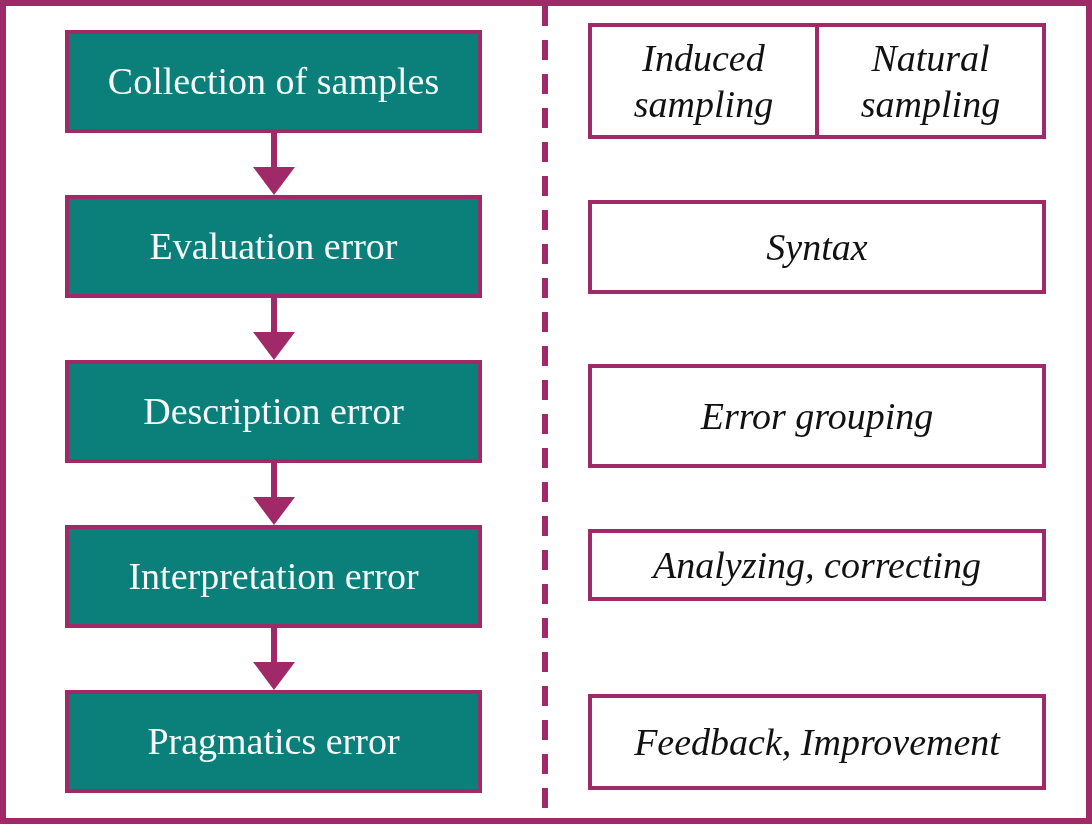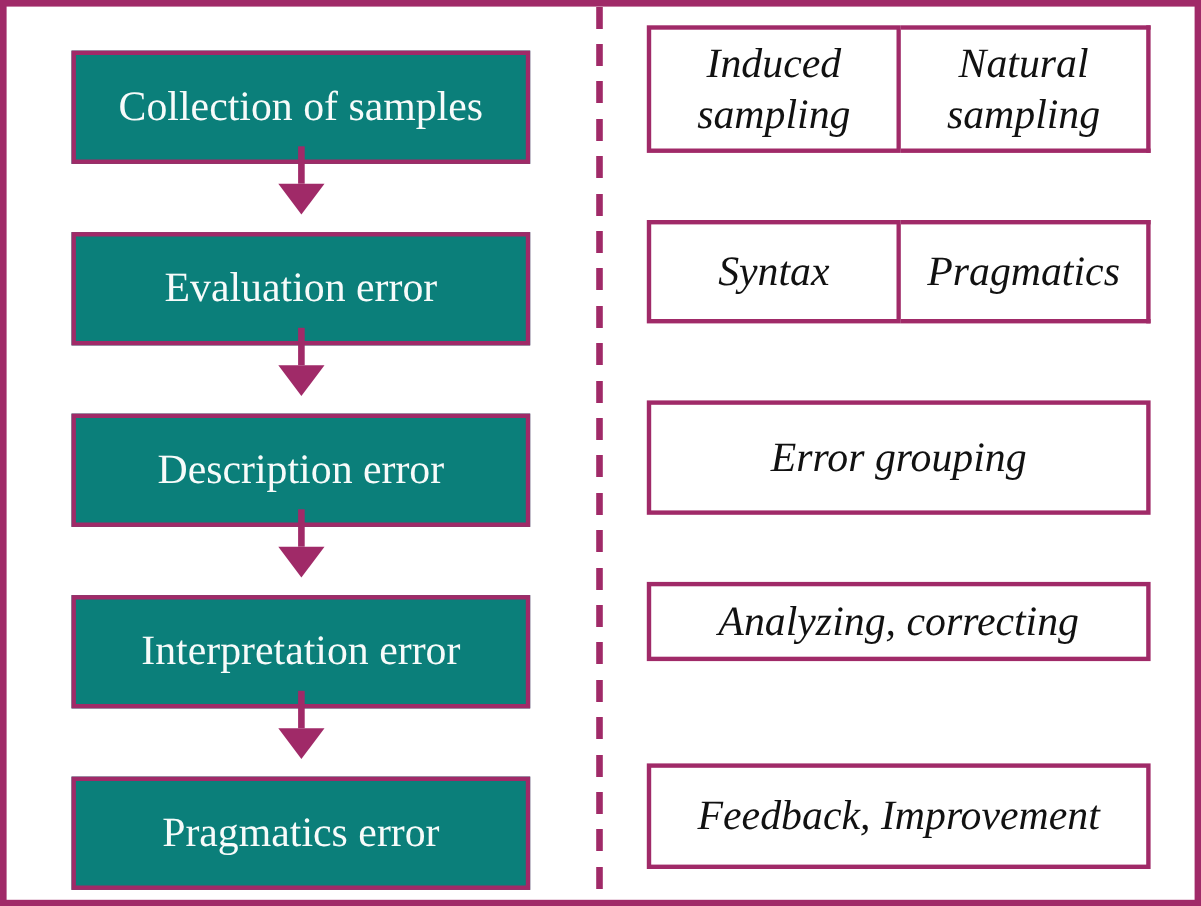--- a/index.html
+++ b/index.html
@@ -33,21 +33,20 @@
     height: 103px;
     background: var(--teal);
     border: 4px solid var(--magenta);
     display: flex;
     align-items: center;
     justify-content: center;
     text-align: center;
     color: var(--left-text);
     font-size: 38px;
     line-height: 1.1;
-    margin-top: 16px;
   }
   .arrow {
     position: absolute;
     left: 59px;
     width: 417px;
     height: 62px;
     display: flex;
     flex-direction: column;
     align-items: center;
   }
@@ -145,23 +144,20 @@
     </div>
     <div class="detail-cell">
       <span>Natural sampling</span>
     </div>
   </div>
 
   <div class="detail-row" style="top:194px;height:94px">
     <div class="detail-cell">
       <span>Syntax</span>
     </div>
-    <div class="detail-cell">
-      <span>Pragmatics</span>
-    </div>
   </div>
 
   <div class="detail-row" style="top:358px;height:104px">
     <div class="detail-cell">
       <span>Error grouping</span>
     </div>
   </div>
 
   <div class="detail-row" style="top:523px;height:72px">
     <div class="detail-cell">

